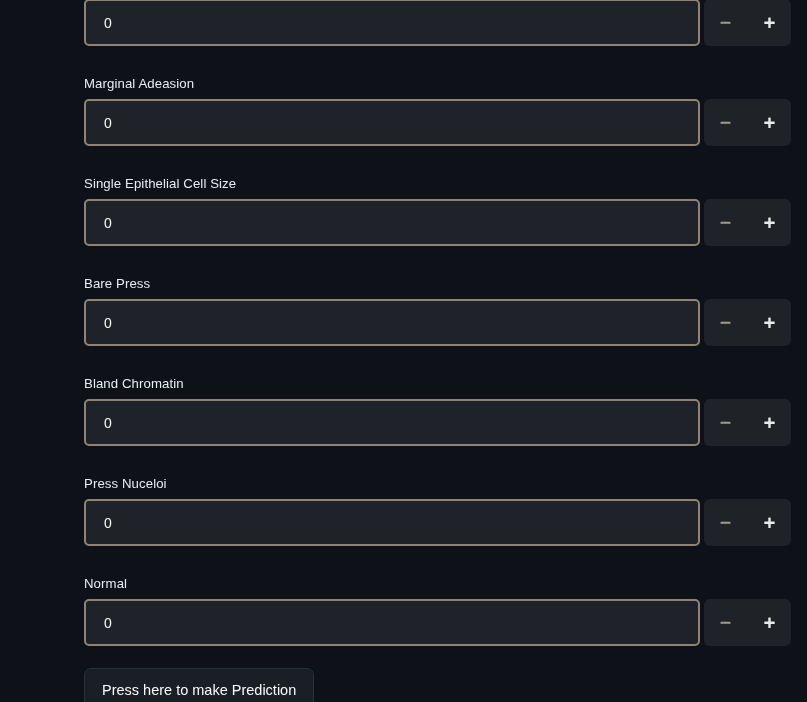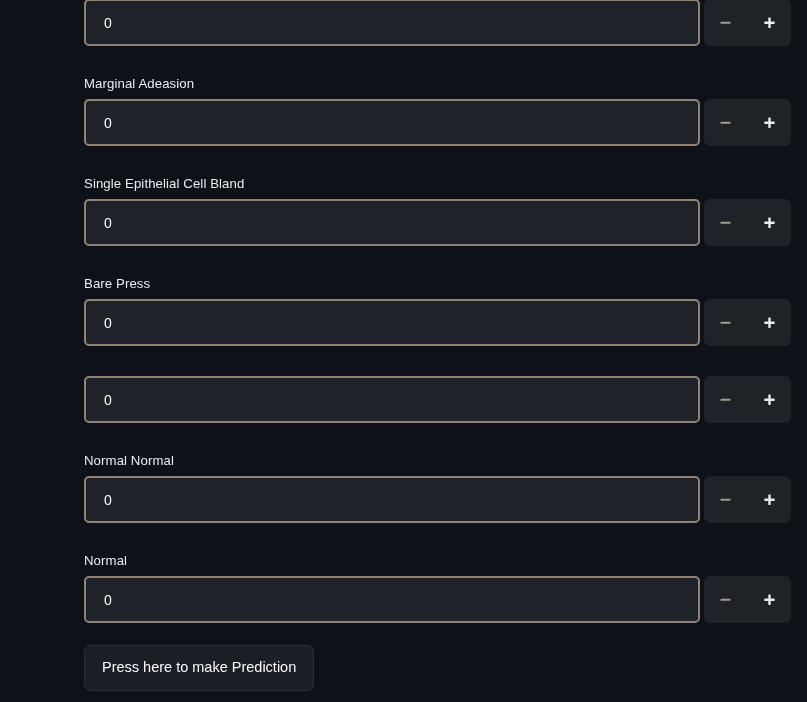--- a/index.html
+++ b/index.html
@@ -174,21 +174,21 @@
               </svg>
             </span>
           </button>
         </div>
       </div>
     </div>
 
     <div class="gap-field"></div>
 
     <div class="field">
-      <span class="field-label">Single Epithelial Cell Bland</span>
+      <span class="field-label">Single Epithelial Cell Size</span>
       <div class="input-row">
         <input class="number-input" type="text" value="0" style="">
         <div class="stepper">
           <button class="step-btn" aria-label="decrement">
             <span>
               <svg width="13" height="13" viewBox="0 0 13 13">
                 <rect x="1.5" y="5.8" width="10" height="2" rx="0.6" fill="#a39b90"></rect>
               </svg>
             </span>
           </button>
@@ -226,46 +226,47 @@
               </svg>
             </span>
           </button>
         </div>
       </div>
     </div>
 
     <div class="gap-field"></div>
 
     <div class="field">
-      <div class="input-row">
-        <input class="number-input" type="text" value="0" style="">
-        <div class="stepper">
-          <button class="step-btn" aria-label="decrement">
-            <span>
-              <svg width="13" height="13" viewBox="0 0 13 13">
-                <rect x="1.5" y="5.8" width="10" height="2" rx="0.6" fill="#a39b90"></rect>
-              </svg>
-            </span>
-          </button>
-          <button class="step-btn" aria-label="increment">
-            <span>
-              <svg width="13" height="13" viewBox="0 0 13 13">
-                <rect x="1.3" y="5.5" width="10.4" height="2.4" rx="0.4" fill="#e9e9e9"></rect>
-                <rect x="5.3" y="1.5" width="2.4" height="10.4" rx="0.4" fill="#e9e9e9"></rect>
-              </svg>
-            </span>
-          </button>
-        </div>
-      </div>
-    </div>
-
-    <div class="gap-field"></div>
-
-    <div class="field">
-      <span class="field-label">Normal Normal</span>
+      <span class="field-label">Bland Chromatin</span>
+      <div class="input-row">
+        <input class="number-input" type="text" value="0" style="">
+        <div class="stepper">
+          <button class="step-btn" aria-label="decrement">
+            <span>
+              <svg width="13" height="13" viewBox="0 0 13 13">
+                <rect x="1.5" y="5.8" width="10" height="2" rx="0.6" fill="#a39b90"></rect>
+              </svg>
+            </span>
+          </button>
+          <button class="step-btn" aria-label="increment">
+            <span>
+              <svg width="13" height="13" viewBox="0 0 13 13">
+                <rect x="1.3" y="5.5" width="10.4" height="2.4" rx="0.4" fill="#e9e9e9"></rect>
+                <rect x="5.3" y="1.5" width="2.4" height="10.4" rx="0.4" fill="#e9e9e9"></rect>
+              </svg>
+            </span>
+          </button>
+        </div>
+      </div>
+    </div>
+
+    <div class="gap-field"></div>
+
+    <div class="field">
+      <span class="field-label">Press Nuceloi</span>
       <div class="input-row">
         <input class="number-input" type="text" value="0" style="">
         <div class="stepper">
           <button class="step-btn" aria-label="decrement">
             <span>
               <svg width="13" height="13" viewBox="0 0 13 13">
                 <rect x="1.5" y="5.8" width="10" height="2" rx="0.6" fill="#a39b90"></rect>
               </svg>
             </span>
           </button>

